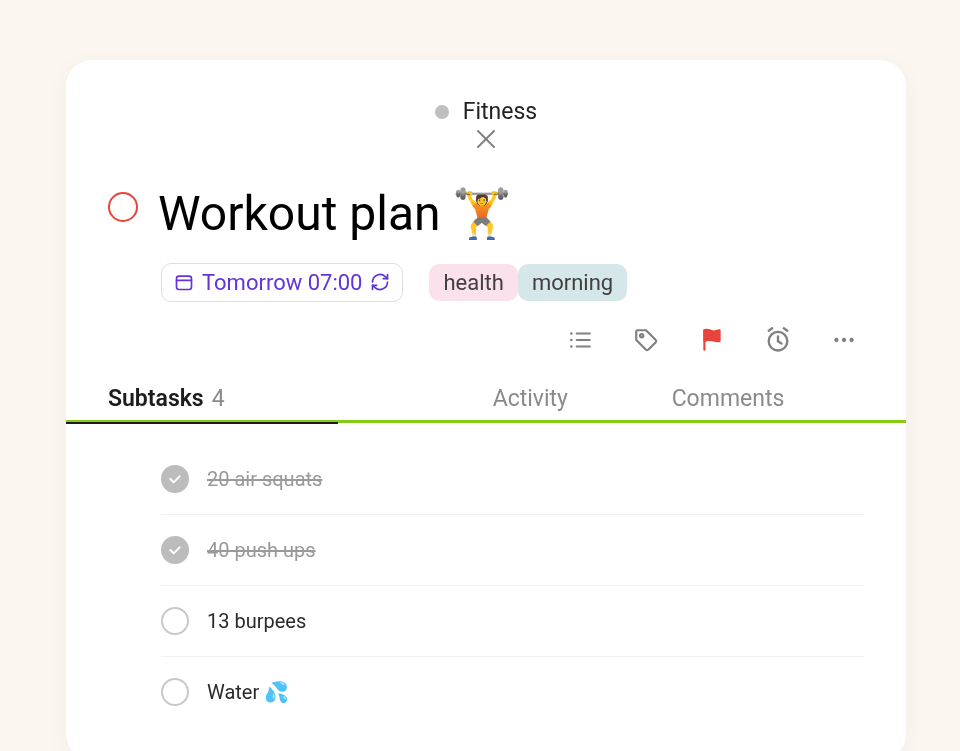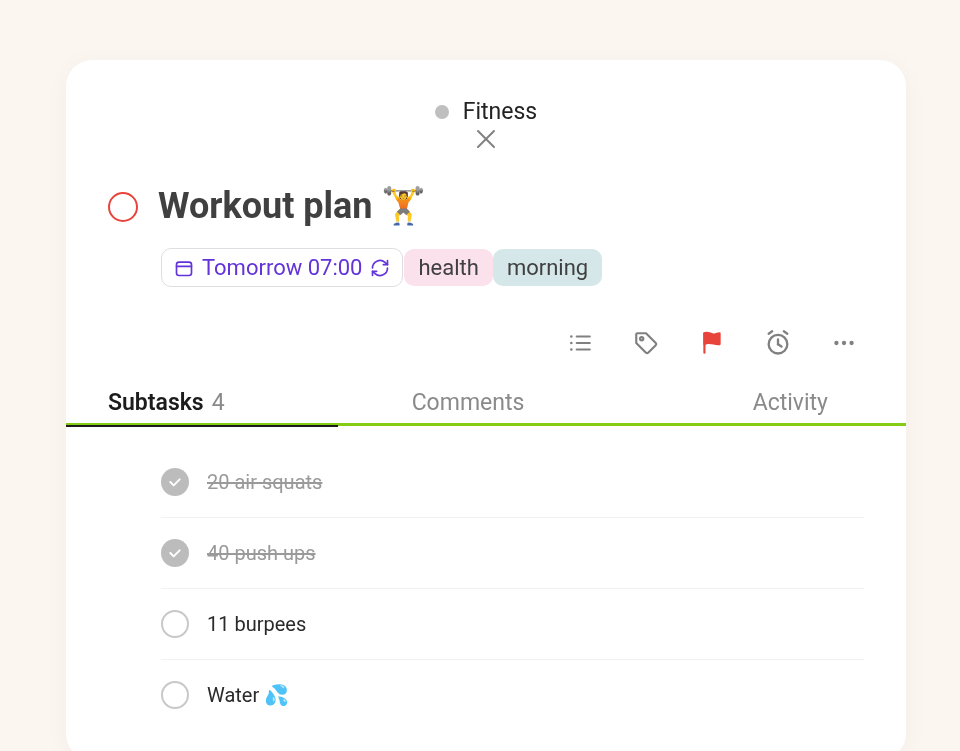--- a/index.html
+++ b/index.html
@@ -65,31 +65,31 @@
     margin-top: 7px;
     width: 30px;
     height: 30px;
     border: 2.5px solid #e8443b;
     border-radius: 50%;
     background: #fff;
     box-sizing: border-box;
     flex-shrink: 0;
   }
   .task-title {
-    font-size: 36px;
-    font-weight: 700;
+    font-size: 48px;
+    font-weight: 400;
     line-height: 1.2;
-    color: #404040;
+    color: #000000;
   }
   .meta-row {
     display: flex;
     align-items: center;
-    gap: 1px;
+    gap: 26px;
     margin-left: 53px;
-    margin-bottom: 42px;
+    margin-bottom: 24px;
   }
   .date-chip {
     display: inline-flex;
     align-items: center;
     gap: 8px;
     border: 1px solid #dedee2;
     border-radius: 10px;
     padding: 6px 12px;
     font-size: 22px;
     color: #6234d9;
@@ -274,25 +274,25 @@
           <circle cx="19" cy="12" r="2"></circle>
         </svg>
     </div>
   </div>
 
   <div class="tabs-row">
     <div class="tab active">
       <span>Subtasks</span>
       <span class="tab-count">4</span>
     </div>
+    <div class="tab right">
+      <span>Activity</span>
+    </div>
     <div class="tab center">
       <span>Comments</span>
-    </div>
-    <div class="tab right">
-      <span>Activity</span>
     </div>
   </div>
   <div class="tab-underline"></div>
 
   <div class="subtask-list" id="subtask-list">
       <div class="subtask done">
         <div class="subtask-check done">
           <svg width="16" height="16" viewBox="0 0 24 24" fill="none" stroke="white" stroke-width="3" stroke-linecap="round" stroke-linejoin="round">
             <polyline points="5 12 10 17 19 8"></polyline>
           </svg>
@@ -302,21 +302,21 @@
       <div class="subtask done">
         <div class="subtask-check done">
           <svg width="16" height="16" viewBox="0 0 24 24" fill="none" stroke="white" stroke-width="3" stroke-linecap="round" stroke-linejoin="round">
             <polyline points="5 12 10 17 19 8"></polyline>
           </svg>
         </div>
         <div class="subtask-label">40 push ups</div>
       </div>
       <div class="subtask">
         <div class="subtask-check open"></div>
-        <div class="subtask-label">11 burpees</div>
+        <div class="subtask-label">13 burpees</div>
       </div>
       <div class="subtask">
         <div class="subtask-check open"></div>
         <div class="subtask-label">Water 💦</div>
       </div>
     </div>
 
 </div>
 
 </body></html>

